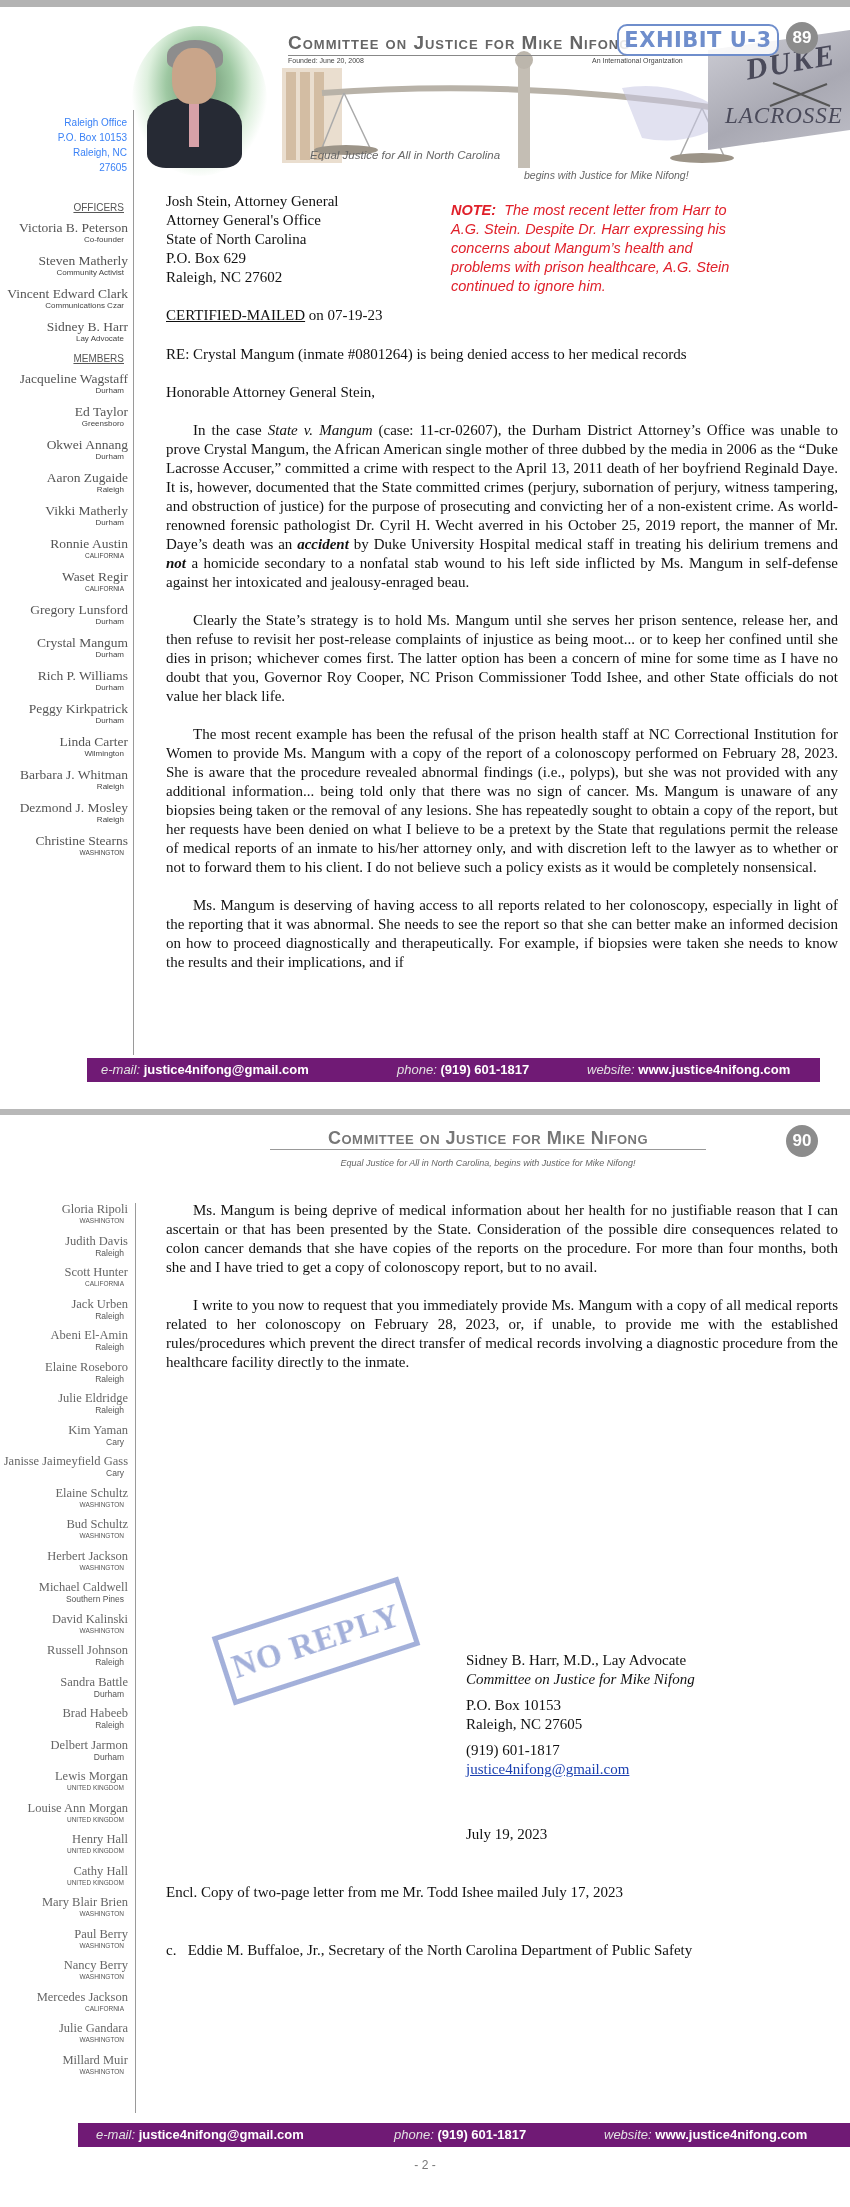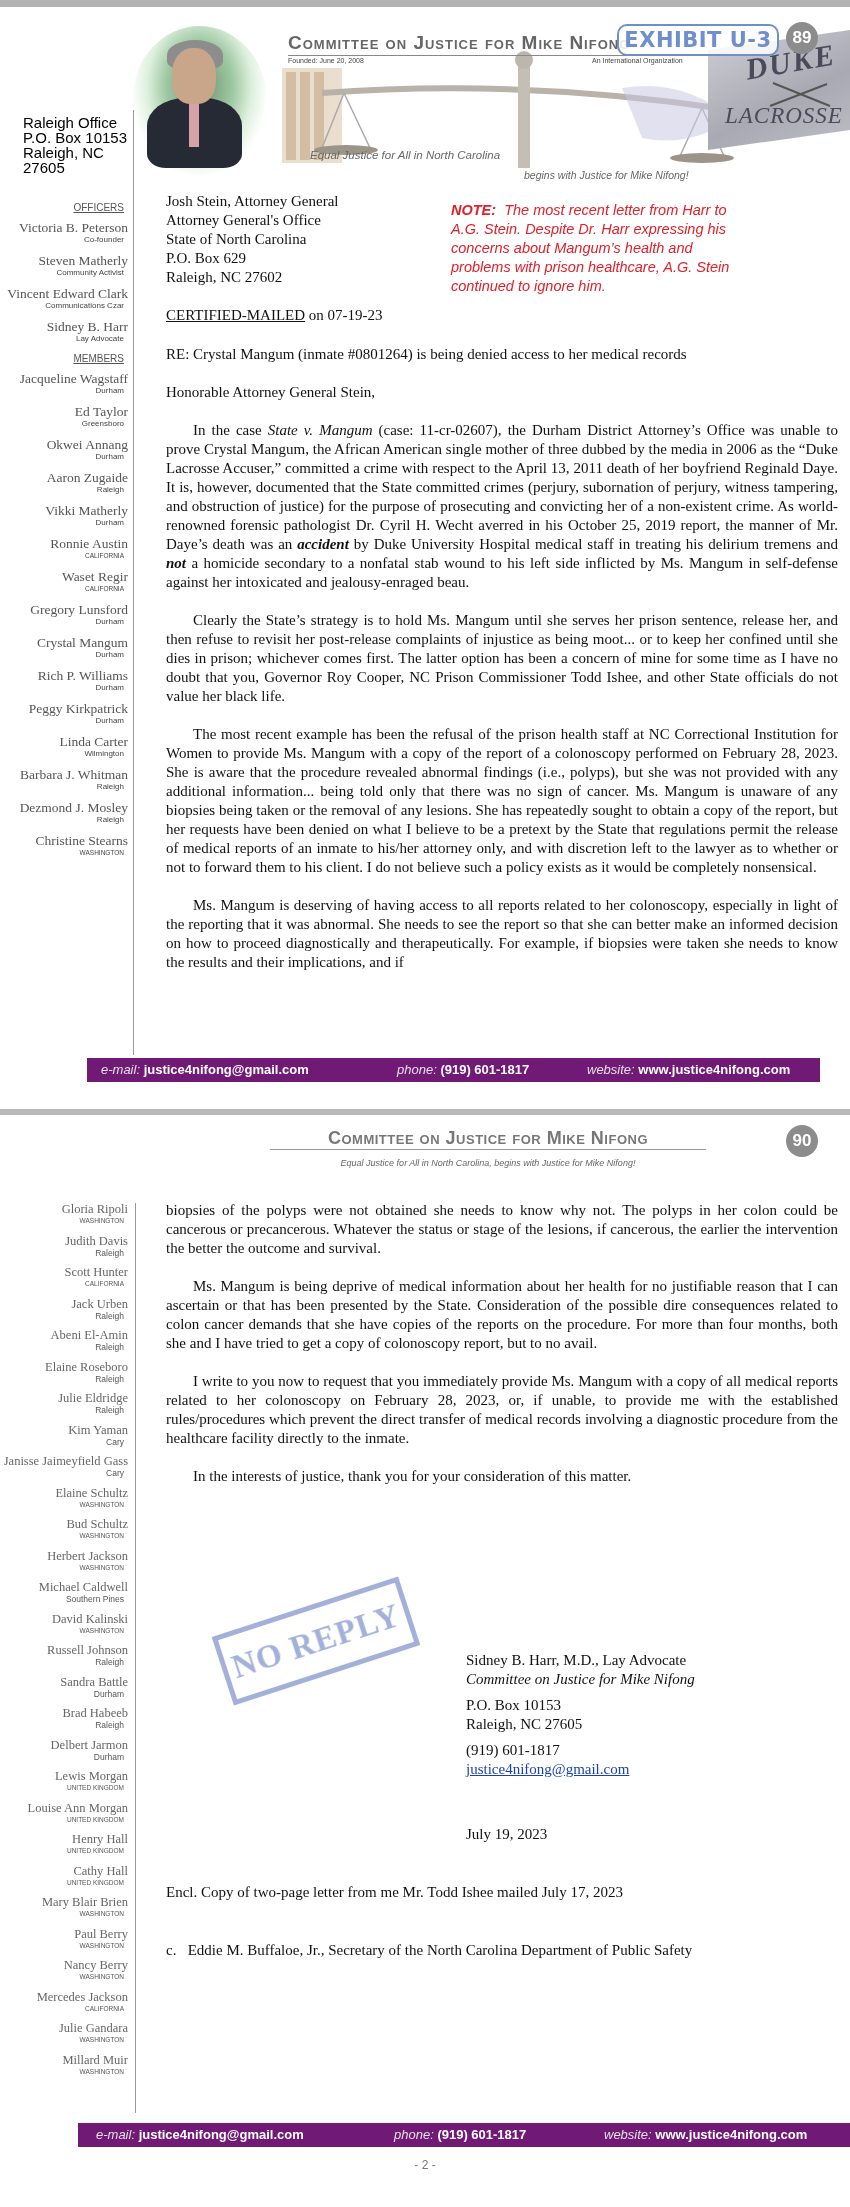--- a/index.html
+++ b/index.html
@@ -21,21 +21,21 @@
   .founded { left: 288px; top: 57px; font-family: "Liberation Sans", sans-serif; font-size: 7px; color: #444; }
   .intl { left: 592px; top: 57px; font-family: "Liberation Sans", sans-serif; font-size: 7px; color: #444; }
   .exhibit { left: 617px; top: 24px; width: 158px; height: 28px; border: 2px solid #6f8ecc; border-radius: 10px; color: #6f8ecc; font-family: "DejaVu Sans", sans-serif; font-weight: bold; font-size: 21px; text-align: center; line-height: 28px; background: rgba(255,255,255,0.85); letter-spacing: 0.5px; }
   .page-circle { width: 32px; height: 32px; border-radius: 50%; background: #8c8c8c; color: #fff; font-family: "Liberation Sans", sans-serif; font-weight: bold; font-size: 17px; text-align: center; line-height: 32px; }
   .duke-plaque { left: 708px; top: 40px; width: 142px; height: 100px; background: linear-gradient(160deg, #c8c8d0 0%, #a9a9b3 60%, #b9b9c2 100%); transform: skewY(-8deg); }
   .duke-word { left: 745px; top: 45px; font-family: "Liberation Serif", serif; font-style: italic; font-weight: bold; font-size: 30px; color: #4a4a5a; transform: rotate(-10deg); letter-spacing: 2px; }
   .lacrosse-word { left: 725px; top: 103px; font-family: "Liberation Serif", serif; font-style: italic; font-weight: normal; font-size: 23px; color: #4a4a5a; letter-spacing: 1px; }
   .tagline1 { left: 310px; top: 149px; font-family: "Liberation Sans", sans-serif; font-style: italic; font-size: 11.5px; color: #666; }
   .tagline2 { left: 524px; top: 169px; font-family: "Liberation Sans", sans-serif; font-style: italic; font-size: 10.5px; color: #666; }
 
-  .office { right: 723px; top: 115px; font-family: "Liberation Sans", sans-serif; font-size: 15px; line-height: 15px; color: #000000; }
+  .office { right: 723px; top: 115px; text-align: right; font-family: "Liberation Sans", sans-serif; font-size: 10px; line-height: 15px; color: #3b82f6; }
   .vline { width: 1px; background: #9a9a9a; }
 
   
   .sidebar { text-align: right; font-family: "Liberation Serif", serif; color: #555; }
   .sidebar .sec { font-family: "Liberation Sans", sans-serif; font-size: 10px; text-decoration: underline; color: #555; margin: 0 4px 8px 0; }
   .sidebar .p { margin-bottom: 9px; text-align: right; }
   .sidebar .nm { font-size: 13.5px; line-height: 14px; color: #555; }
   .sidebar .lc { font-family: "Liberation Sans", sans-serif; font-size: 8px; line-height: 10px; color: #444; margin-right: 4px; }
   .sidebar .lc.caps { font-size: 6.5px; }
   .sidebar2 .nm { font-size: 12.5px; line-height: 13px; color: #666; }
@@ -350,24 +350,22 @@
       <div class="nm">Julie Gandara</div>
       <div class="lc caps">WASHINGTON</div>
     </div>
     <div class="p">
       <div class="nm">Millard Muir</div>
       <div class="lc caps">WASHINGTON</div>
     </div>
   </div>
 
 <div class="abs letter" style="left:166px;top:1201px;width:672px;text-align:justify">
-  <p>biopsies of the polyps were not obtained she needs to know why not.  The polyps in her colon could be cancerous or precancerous.  Whatever the status or stage of the lesions, if cancerous, the earlier the intervention the better the outcome and survival.</p>
   <p class="indent">Ms. Mangum is being deprive of medical information about her health for no justifiable reason that I can ascertain or that has been presented by the State.  Consideration of the possible dire consequences related to colon cancer demands that she have copies of the reports on the procedure.  For more than four months, both she and I have tried to get a copy of colonoscopy report, but to no avail.</p>
   <p class="indent">I write to you now to request that you immediately provide Ms. Mangum with a copy of all medical reports related to her colonoscopy on February 28, 2023, or, if unable, to provide me with the established rules/procedures which prevent the direct transfer of medical records involving a diagnostic procedure from the healthcare facility directly to the inmate.</p>
-  <p class="indent">In the interests of justice, thank you for your consideration of this matter.</p>
 </div>
 
 <div class="abs stamp">NO REPLY</div>
 
 <div class="abs sig" style="top:1651px">
   <div>Sidney B. Harr, M.D., Lay Advocate</div>
   <div style="font-style:italic">Committee on Justice for Mike Nifong</div>
   <div style="margin-top:7px">P.O. Box 10153</div>
   <div>Raleigh, NC  27605</div>
   <div style="margin-top:7px">(919) 601-1817</div>

